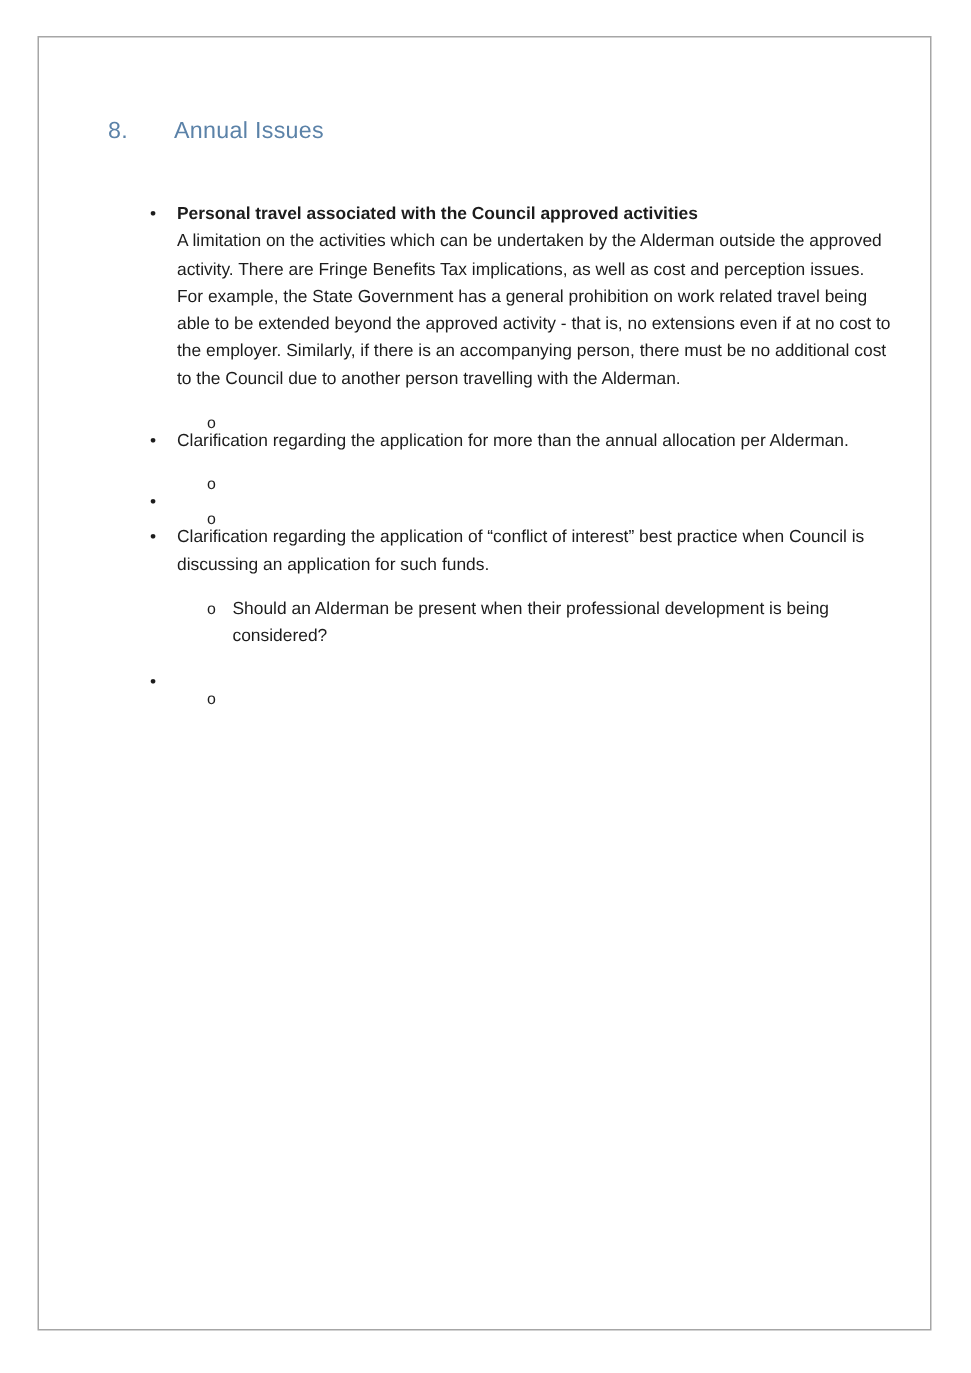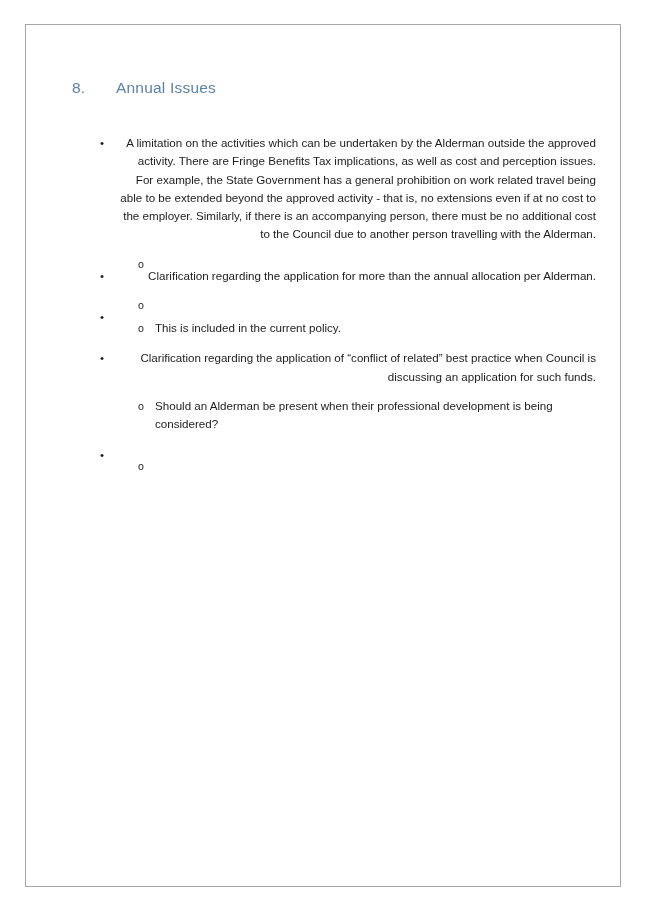--- a/index.html
+++ b/index.html
@@ -74,21 +74,20 @@
     top: 0;
     font-size: 11.6px;
     line-height: 18.3px;
     color: #1c1c1c;
   }
   .lvl1 .lead {
     font-weight: bold;
   }
   .lvl1 .body {
     display: block;
-    text-align: right;
   }
   
   .lvl2 {
     position: relative;
     padding-left: 129px;
     padding-right: 30px;
     font-size: 11.6px;
     line-height: 18.3px;
     color: #1c1c1c;
   }
@@ -112,20 +111,21 @@
     <div class="section-heading">
       <span class="num">8.</span>
       <span>Annual Issues</span>
     </div>
 
     <div class="content">
 
       <div class="blk">
         <div class="lvl1">
           <span class="marker">•</span>
+          <span class="lead">Personal travel associated with the Council approved activities</span>
           <span class="body">A limitation on the activities which can be undertaken by the Alderman outside the approved activity.  There are Fringe Benefits Tax implications, as well as cost and perception issues.  For example, the State Government has a general prohibition on work related travel being able to be extended beyond the approved activity - that is, no extensions even if at no cost to the employer.  Similarly, if there is an accompanying person, there must be no additional cost to the Council due to another person travelling with the Alderman.</span>
         </div>
         <div class="gap-sub"></div>
         <div class="lvl2">
           <span class="marker">o</span>
         </div>
       </div>
       <div class="gap-blk"></div>
 
       <div class="blk">
@@ -140,29 +140,28 @@
       </div>
       <div class="gap-blk"></div>
 
       <div class="blk">
         <div class="lvl1">
           <span class="marker">•</span>
         </div>
         <div class="gap-sub"></div>
         <div class="lvl2">
           <span class="marker">o</span>
-          <span>This is included in the current policy.</span>
         </div>
       </div>
       <div class="gap-blk"></div>
 
       <div class="blk">
         <div class="lvl1">
           <span class="marker">•</span>
-          <span class="body">Clarification regarding the application of “conflict of related” best practice when Council is discussing an application for such funds.</span>
+          <span class="body">Clarification regarding the application of “conflict of interest” best practice when Council is discussing an application for such funds.</span>
         </div>
         <div class="gap-sub"></div>
         <div class="lvl2">
           <span class="marker">o</span>
           <span>Should an Alderman be present when their professional development is being considered?</span>
         </div>
       </div>
       <div class="gap-blk"></div>
 
       <div class="blk">

